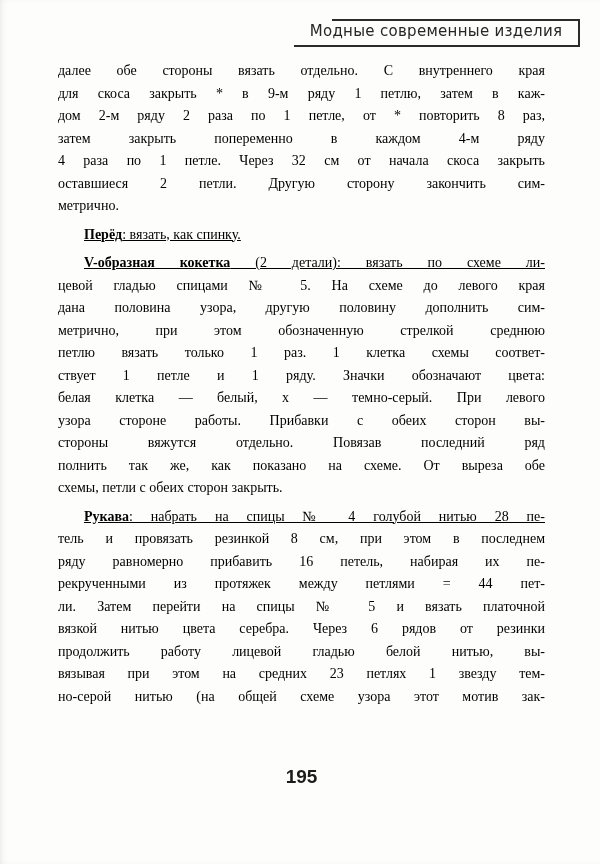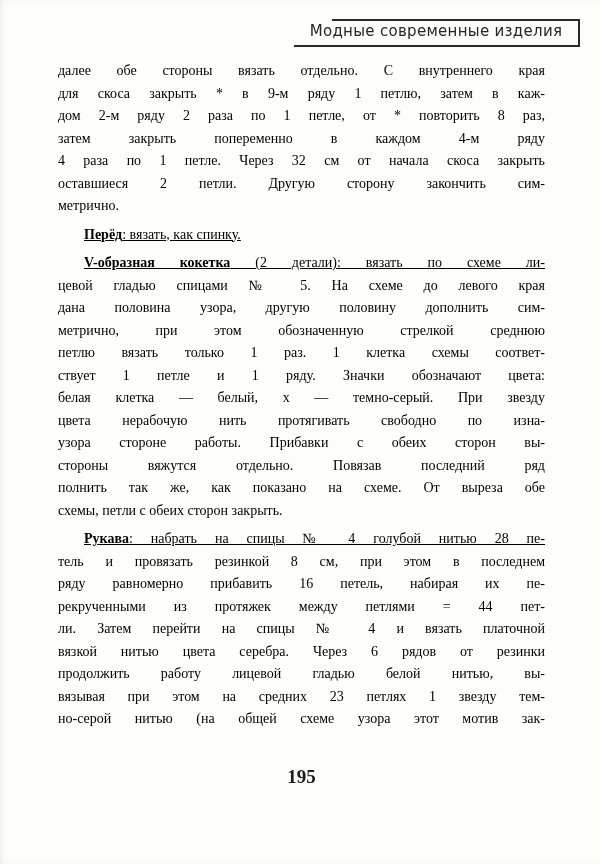--- a/index.html
+++ b/index.html
@@ -51,21 +51,21 @@
   .line.last { text-align-last: left; }
   .line.indent { text-indent: 26px; text-decoration: underline; }
   .bold { font-weight: 700; }
 
   .page-number {
     position: absolute;
     top: 766px;
     left: 58px;
     width: 487px;
     text-align: center;
-    font-family: Liberation Serif, serif;
+    font-family: Liberation Sans, sans-serif;
     font-weight: 700;
     font-size: 19px;
     color: #1c1c1c;
   }
 </style>
 </head>
 <body>
 
 <div class="page">
 
@@ -89,33 +89,32 @@
       <div class="para">
         <div class="line last indent"><span class="bold">Перёд</span><span>: вязать, как спинку.</span></div>
       </div>
       <div class="para">
         <div class="line indent"><span class="bold">V-образная кокетка</span><span> (2 детали): вязать по схеме ли-</span></div>
         <div class="line"><span>цевой гладью спицами № 5. На схеме до левого края</span></div>
         <div class="line"><span>дана половина узора, другую половину дополнить сим-</span></div>
         <div class="line"><span>метрично, при этом обозначенную стрелкой среднюю</span></div>
         <div class="line"><span>петлю вязать только 1 раз. 1 клетка схемы соответ-</span></div>
         <div class="line"><span>ствует 1 петле и 1 ряду. Значки обозначают цвета:</span></div>
-        <div class="line"><span>белая клетка — белый, х — темно-серый. При звезду</span></div>
-        <div class="line"><span>цвета нерабочую нить протягивать свободно по изна-</span></div>
+        <div class="line"><span>белая клетка — белый, х — темно-серый. При левого</span></div>
         <div class="line"><span>узора стороне работы. Прибавки с обеих сторон вы-</span></div>
         <div class="line"><span>стороны вяжутся отдельно. Повязав последний ряд</span></div>
         <div class="line"><span>полнить так же, как показано на схеме. От выреза обе</span></div>
         <div class="line last"><span>схемы, петли с обеих сторон закрыть.</span></div>
       </div>
       <div class="para">
         <div class="line indent"><span class="bold">Рукава</span><span>: набрать на спицы № 4 голубой нитью 28 пе-</span></div>
         <div class="line"><span>тель и провязать резинкой 8 см, при этом в последнем</span></div>
         <div class="line"><span>ряду равномерно прибавить 16 петель, набирая их пе-</span></div>
         <div class="line"><span>рекрученными из протяжек между петлями = 44 пет-</span></div>
-        <div class="line"><span>ли. Затем перейти на спицы № 4 и вязать платочной</span></div>
+        <div class="line"><span>ли. Затем перейти на спицы № 5 и вязать платочной</span></div>
         <div class="line"><span>вязкой нитью цвета серебра. Через 6 рядов от резинки</span></div>
         <div class="line"><span>продолжить работу лицевой гладью белой нитью, вы-</span></div>
         <div class="line"><span>вязывая при этом на средних 23 петлях 1 звезду тем-</span></div>
         <div class="line"><span>но-серой нитью (на общей схеме узора этот мотив зак-</span></div>
       </div>
     </div>
 
   <div class="page-number">195</div>
 
 </div>

